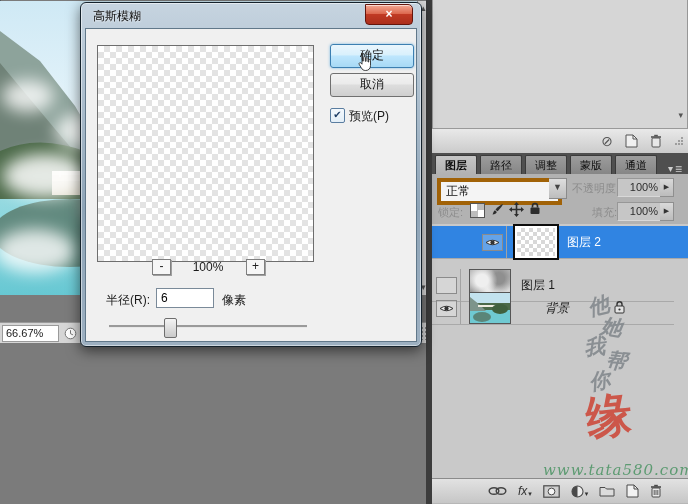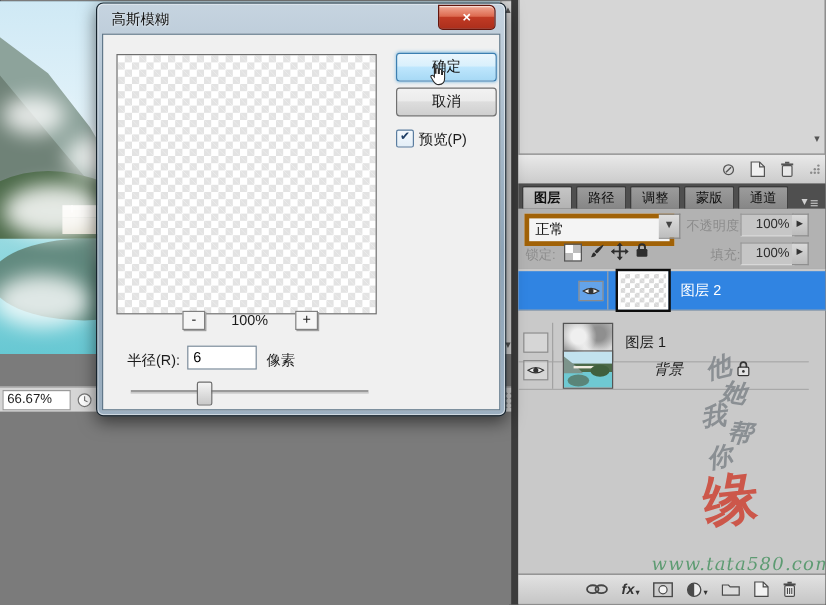--- a/index.html
+++ b/index.html
@@ -97,21 +97,21 @@
   .eyebox{width:19px;height:15px;background:rgba(255,255,255,.25);border:1px solid #8b8b8b;
     display:flex;align-items:center;justify-content:center;}
   .lthumb{width:40px;height:30px;border:1px solid #555;margin-left:8px;}
   .lthumb.selthumb{outline:2px solid #0c0c0c;border:2px solid #fff;width:38px;height:28px;}
   .lname{margin-left:10px;font-size:12px;}
   #listscroll{position:absolute;right:2px;top:3px;color:#555;font-size:10px;line-height:10px;}
   
   #bottombar{left:0;top:478px;width:256px;height:24px;background:linear-gradient(#e2e2e2,#c6c6c6);
     border-top:1px solid #8b8b8b;display:flex;align-items:center;}
   .bbicon{display:flex;align-items:flex-end;margin-left:11px;color:#444;}
-  .fxtxt{font-style:italic;font-weight:bold;font-size:12px;color:#333;}
+  .fxtxt{font-style:italic;font-weight:normal;font-size:12px;color:#333;}
   .tinycaret{font-size:7px;color:#333;margin-left:1px;}
   
   .wm{position:absolute;z-index:6;pointer-events:none;}
   .wmchar{font-family:"DejaVu Serif","Liberation Serif",serif;font-style:italic;font-weight:bold;
     color:#84898e;font-size:21px;opacity:.9;}
   .wmgreen{font-family:"DejaVu Serif","Liberation Serif",serif;font-style:italic;color:#5d9b72;font-size:15px;}
   .seal{font-family:"DejaVu Serif","Liberation Serif",serif;font-weight:bold;color:#cd4434;opacity:.85;}
   .cursor-hand{z-index:20;}
 </style>
 </head>

